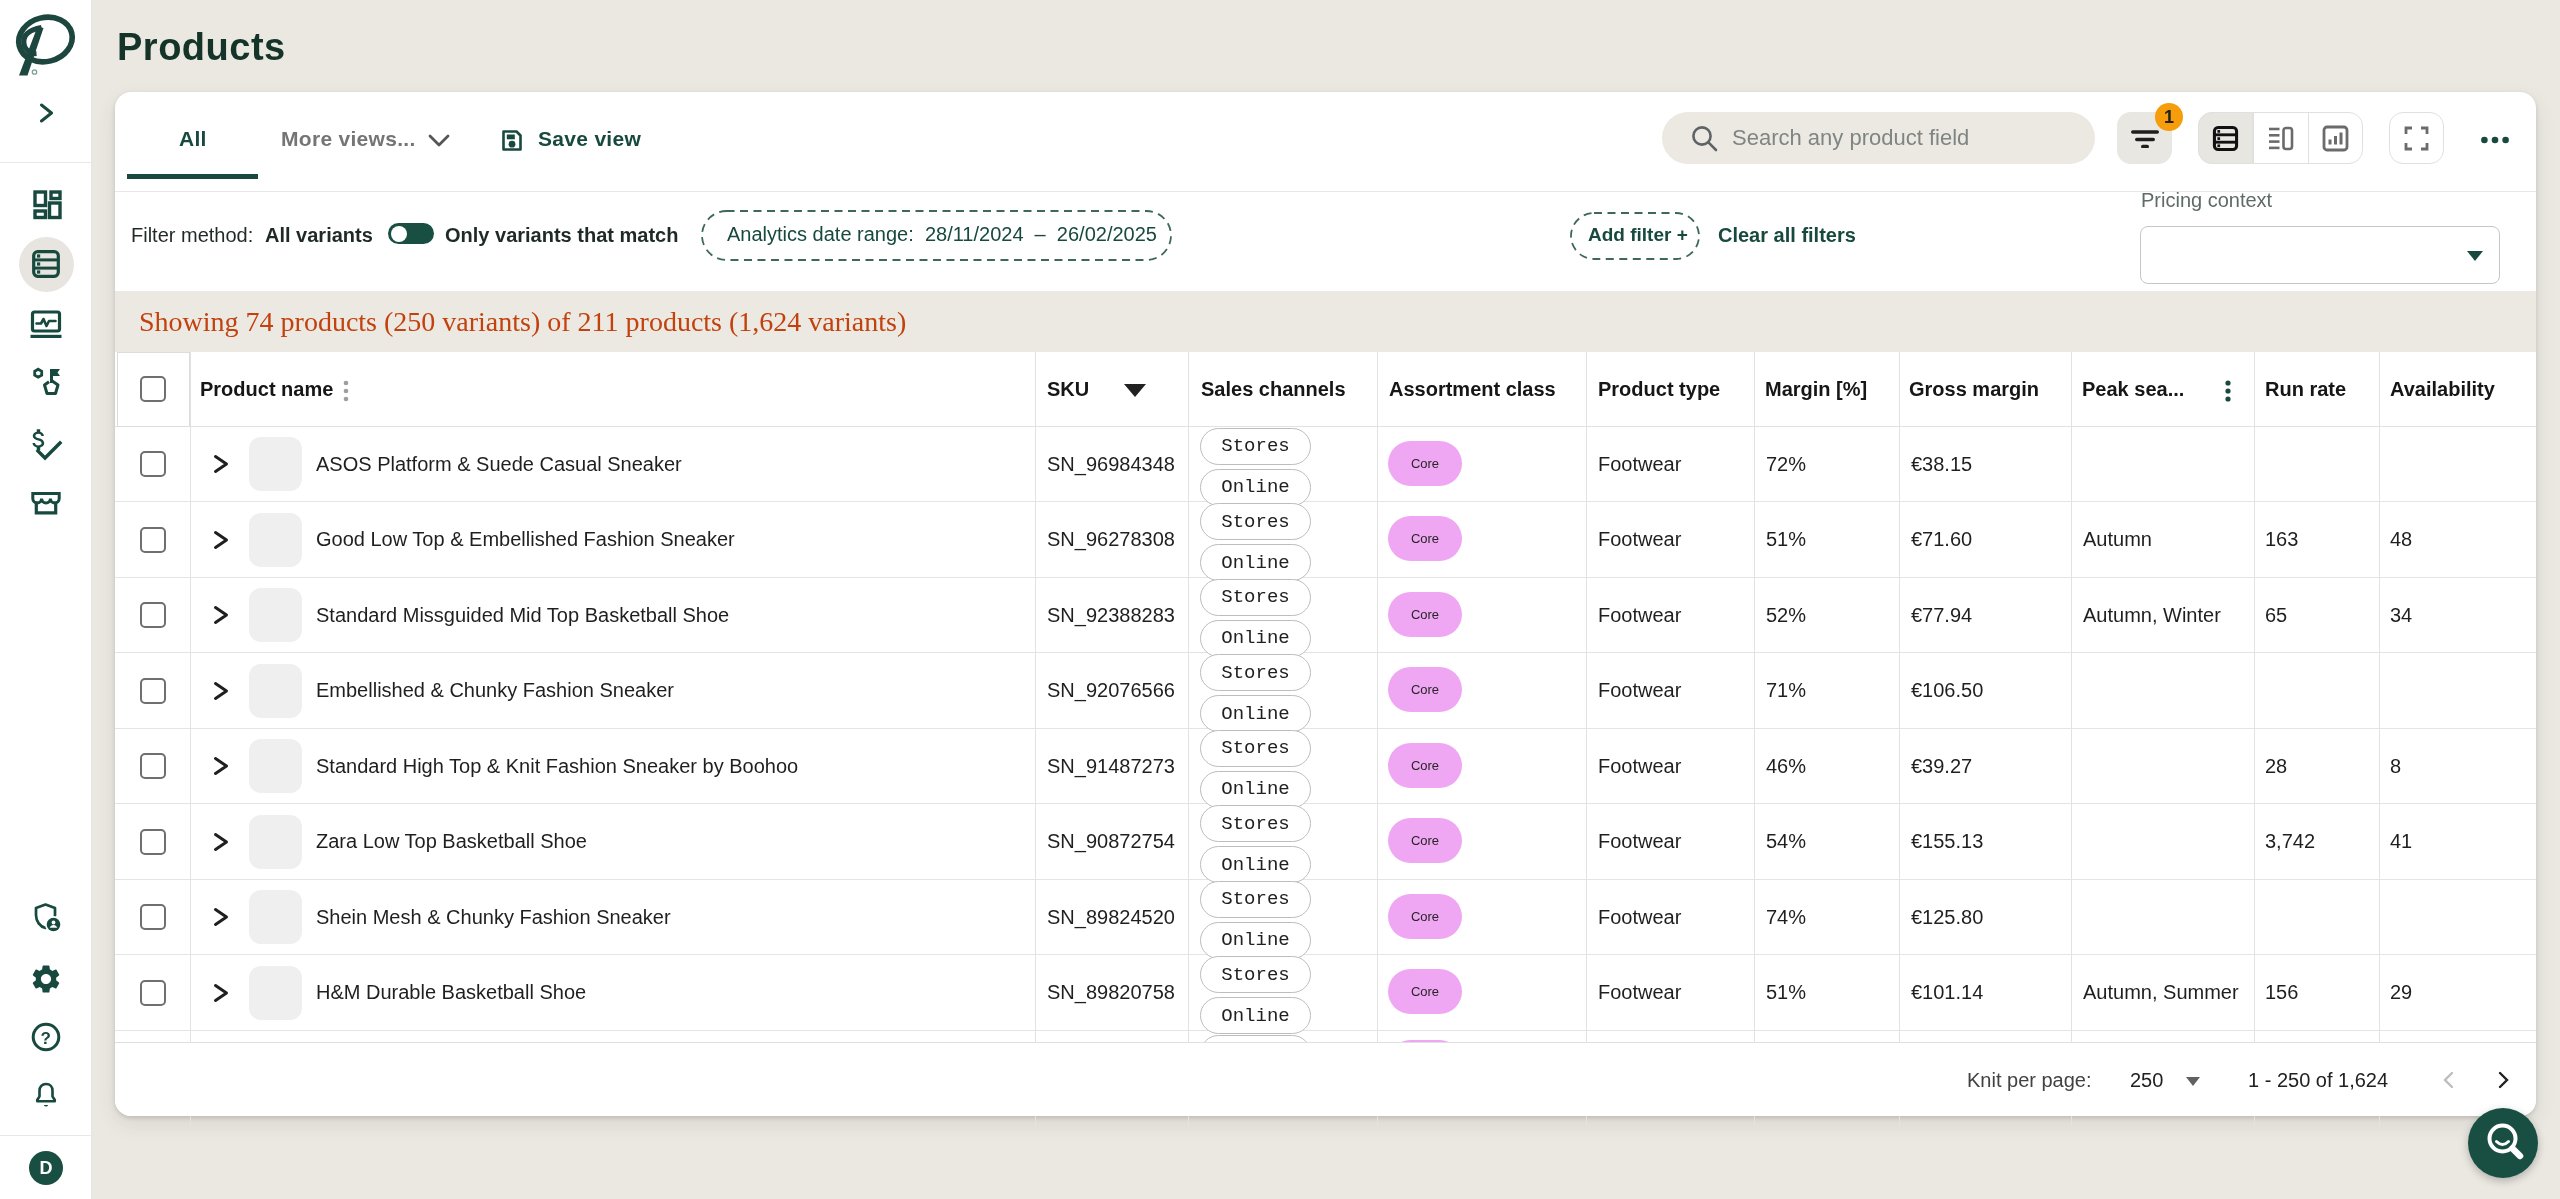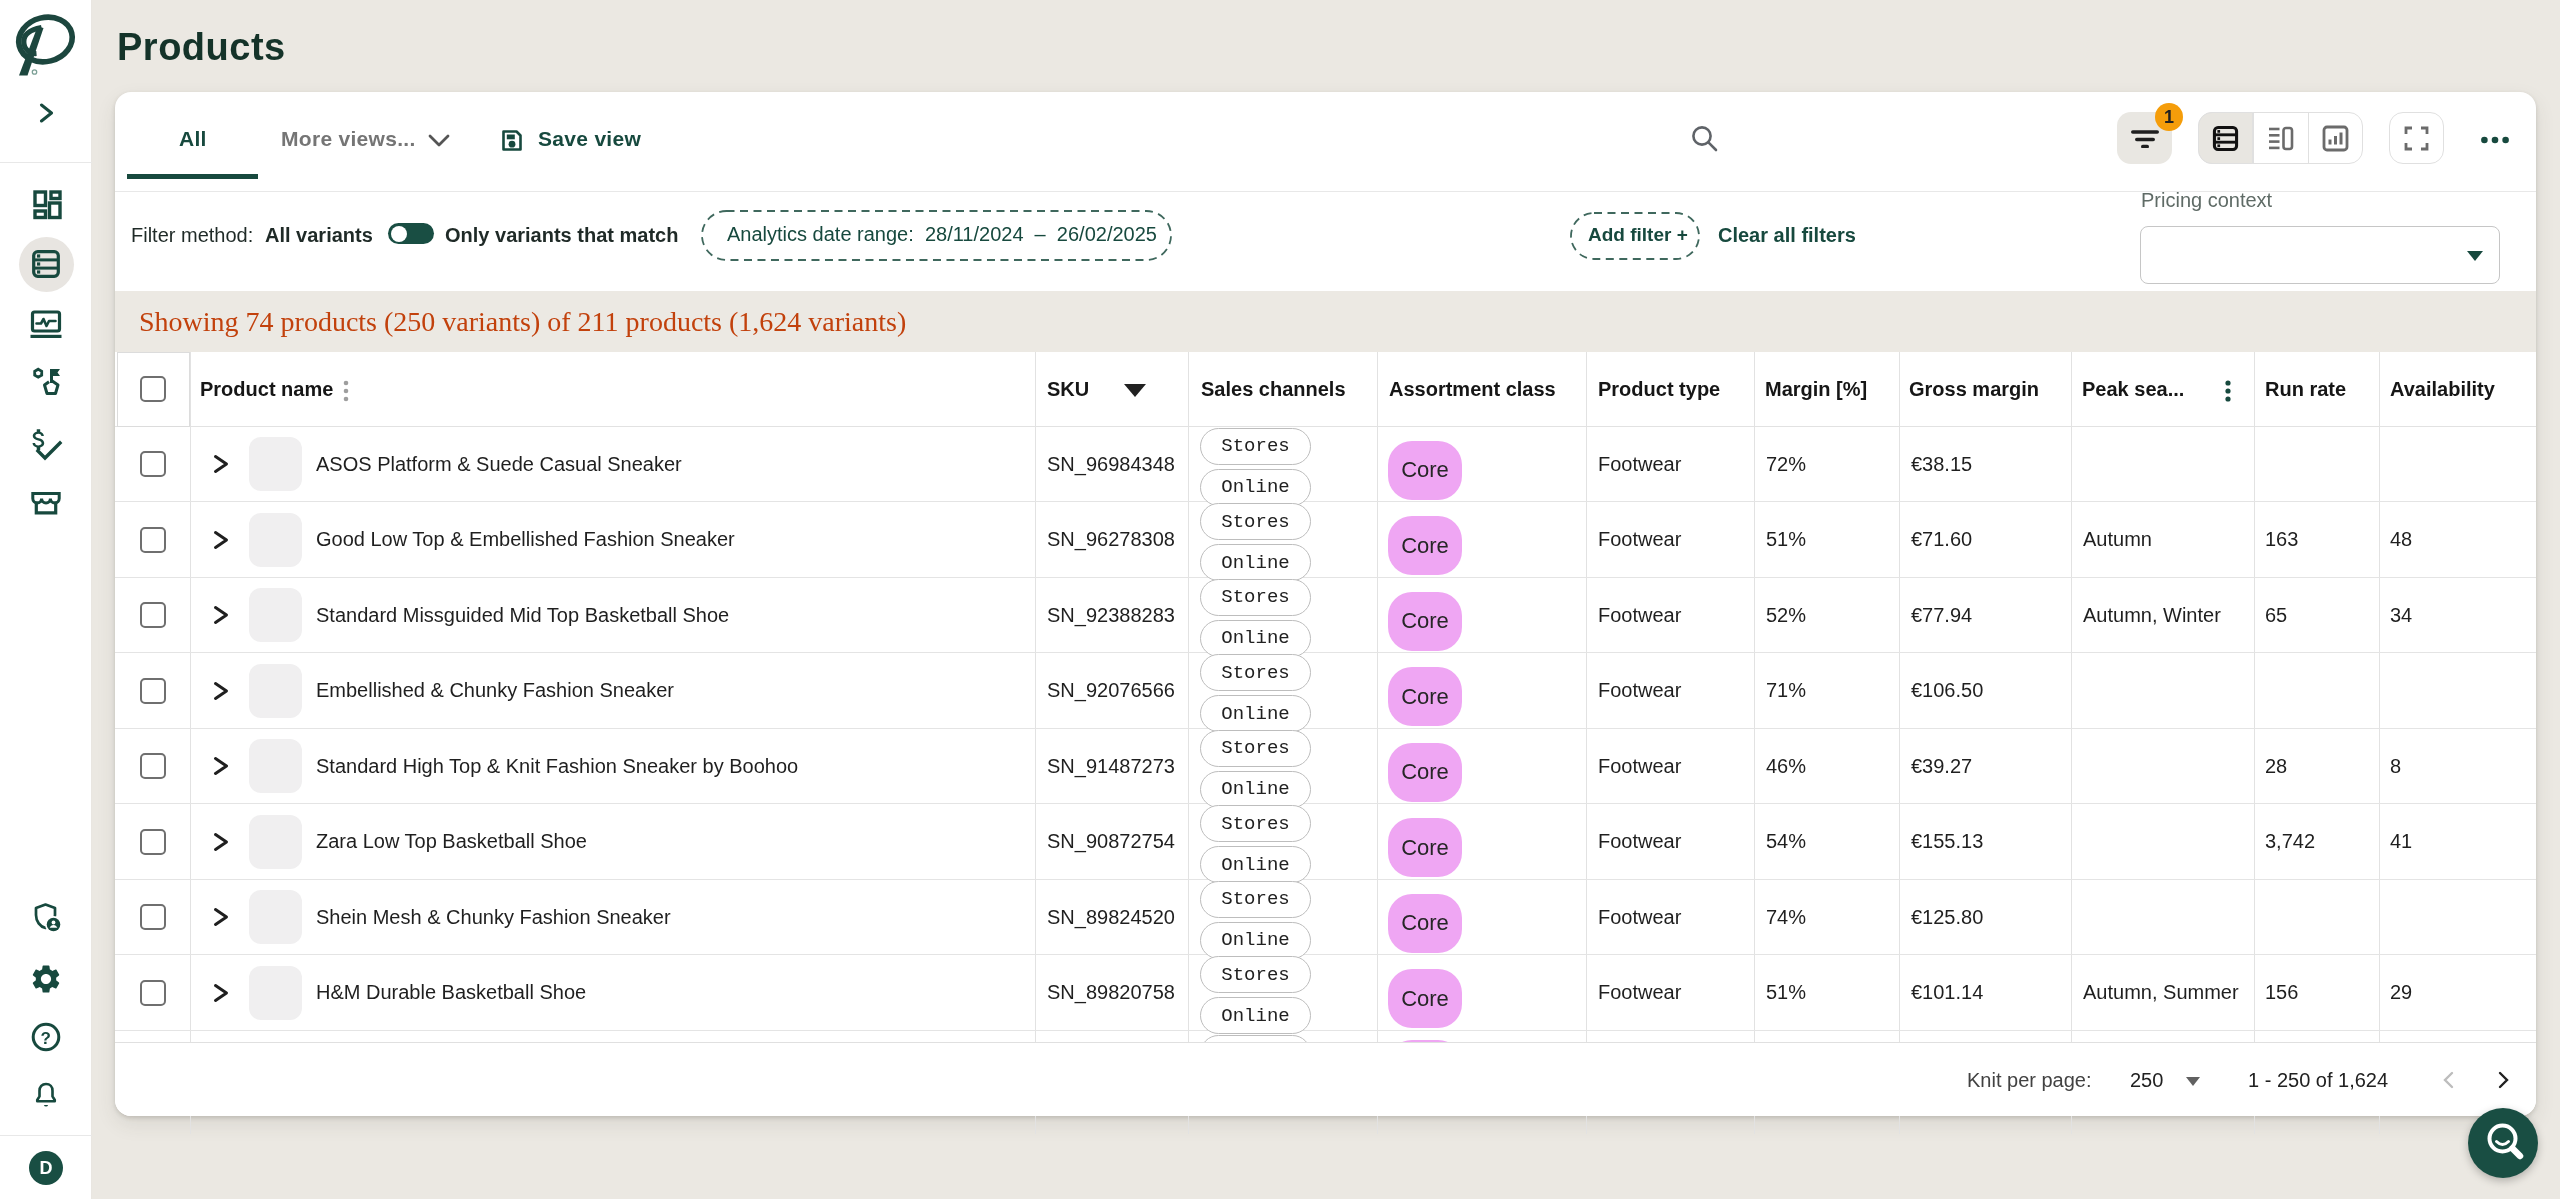--- a/index.html
+++ b/index.html
@@ -33,22 +33,22 @@
 .hcell { position:absolute; top:26px; font-size:20px; font-weight:bold; color:#161616; white-space:nowrap; }
 #cbhead { position:absolute; left:2px; top:0; width:73px; height:74.5px; border:1px solid #dcdcdc; }
 .cb { position:absolute; width:26px; height:26px; border:2px solid #6f6f6f; border-radius:5px; background:#fff; }
 .vl { position:absolute; top:260px; width:0; height:782px; border-left:1px solid #e2e2e2; }
 .row { position:absolute; left:0; width:100%; border-bottom:1px solid #e4e4e4; }
 .row .txt { position:absolute; top:50%; transform:translateY(-50%); font-size:20px; color:#1f1f1f; white-space:nowrap; }
 .thumb { position:absolute; width:53px; height:54px; background:#f0eff0; border-radius:12px; }
 .chev { position:absolute; }
 .pillchip { position:absolute; width:111px; height:37px; border:1.5px solid #bdbdbd; border-radius:19px; background:#fff;
   font-size:19px; color:#212121; display:flex; align-items:center; justify-content:center;font-family:Liberation Mono, monospace; }
-.corechip { position:absolute; width:74px; height:59px; background:#efa6f3; border-radius:24px;
-  font-size:22px; color:#262626; display:flex; align-items:center; justify-content:center; }
+.corechip { position:absolute; width:74px; height:45px; background:#efa6f3; border-radius:24px;
+  font-size:13px; color:#262626; display:flex; align-items:center; justify-content:center; }
 
 #pagin { position:absolute; left:0; top:950px; width:100%; height:74px; border-top:1px solid #e0e0e0; background:#fff; border-radius:0 0 16px 16px; }
 #pagin span { position:absolute; top:26px; font-size:20px; }
 
 .searchpill { position:absolute; left:1547px; top:20px; width:433px; height:52px; background:#ece9e3; border-radius:26px; }
 .searchpill span { position:absolute; left:70px; top:13px; font-size:22px; color:#7f8582; }
 .sqbtn { position:absolute; top:20px; width:55px; height:52px; border-radius:14px; }
 .badge { position:absolute; left:2040px; top:11px; width:28px; height:28px; border-radius:14px; background:#f59d0a;
   color:#212121; font-size:18px; font-weight:bold; display:flex; align-items:center; justify-content:center; z-index:3 }
 .pctx-label { position:absolute; left:2026px; top:-3px; font-size:20px; color:#5f6b66; }
@@ -139,20 +139,23 @@
     <svg style="position:absolute;left:313px;top:42px" width="22" height="14" viewBox="0 0 22 14">
         <path d="M2 2l9 9 9-9" fill="none" stroke="#555" stroke-width="2.8" stroke-linecap="round" stroke-linejoin="round"></path>
       </svg>
     <svg style="position:absolute;left:385px;top:36px" width="24" height="25" viewBox="0 0 24 25">
       <path d="M3.5 3.5h13l4 4v14h-17z" fill="none" stroke="#17493e" stroke-width="2.6" stroke-linejoin="round"></path>
       <rect x="6.8" y="6.5" width="8" height="4.8" fill="#17493e"></rect>
       <circle cx="12" cy="16.2" r="3.4" fill="#17493e"></circle>
     </svg>
     <span class="save-view">Save view</span>
 
+    <span class="searchpill">
+        <span>Search any product field</span>
+      </span>
     <svg style="position:absolute;left:1575px;top:32px" width="29" height="29" viewBox="0 0 29 29">
       <circle cx="12" cy="12" r="8.6" fill="none" stroke="#5f6368" stroke-width="2.6"></circle>
       <line x1="18.4" y1="18.4" x2="26" y2="26" stroke="#5f6368" stroke-width="2.6" stroke-linecap="round"></line>
     </svg>
     <span class="sqbtn" style="left:2002px;background:#e9e7e2"></span>
     <svg style="position:absolute;left:2016px;top:38px" width="28" height="18" viewBox="0 0 28 18">
       <g stroke="#1f1f1f" stroke-width="3.6" stroke-linecap="round">
         <line x1="1.8" y1="2" x2="26.2" y2="2"></line>
           <line x1="5.8" y1="9.5" x2="22.2" y2="9.5"></line>
           <line x1="11.8" y1="16.5" x2="16.2" y2="16.5"></line>

